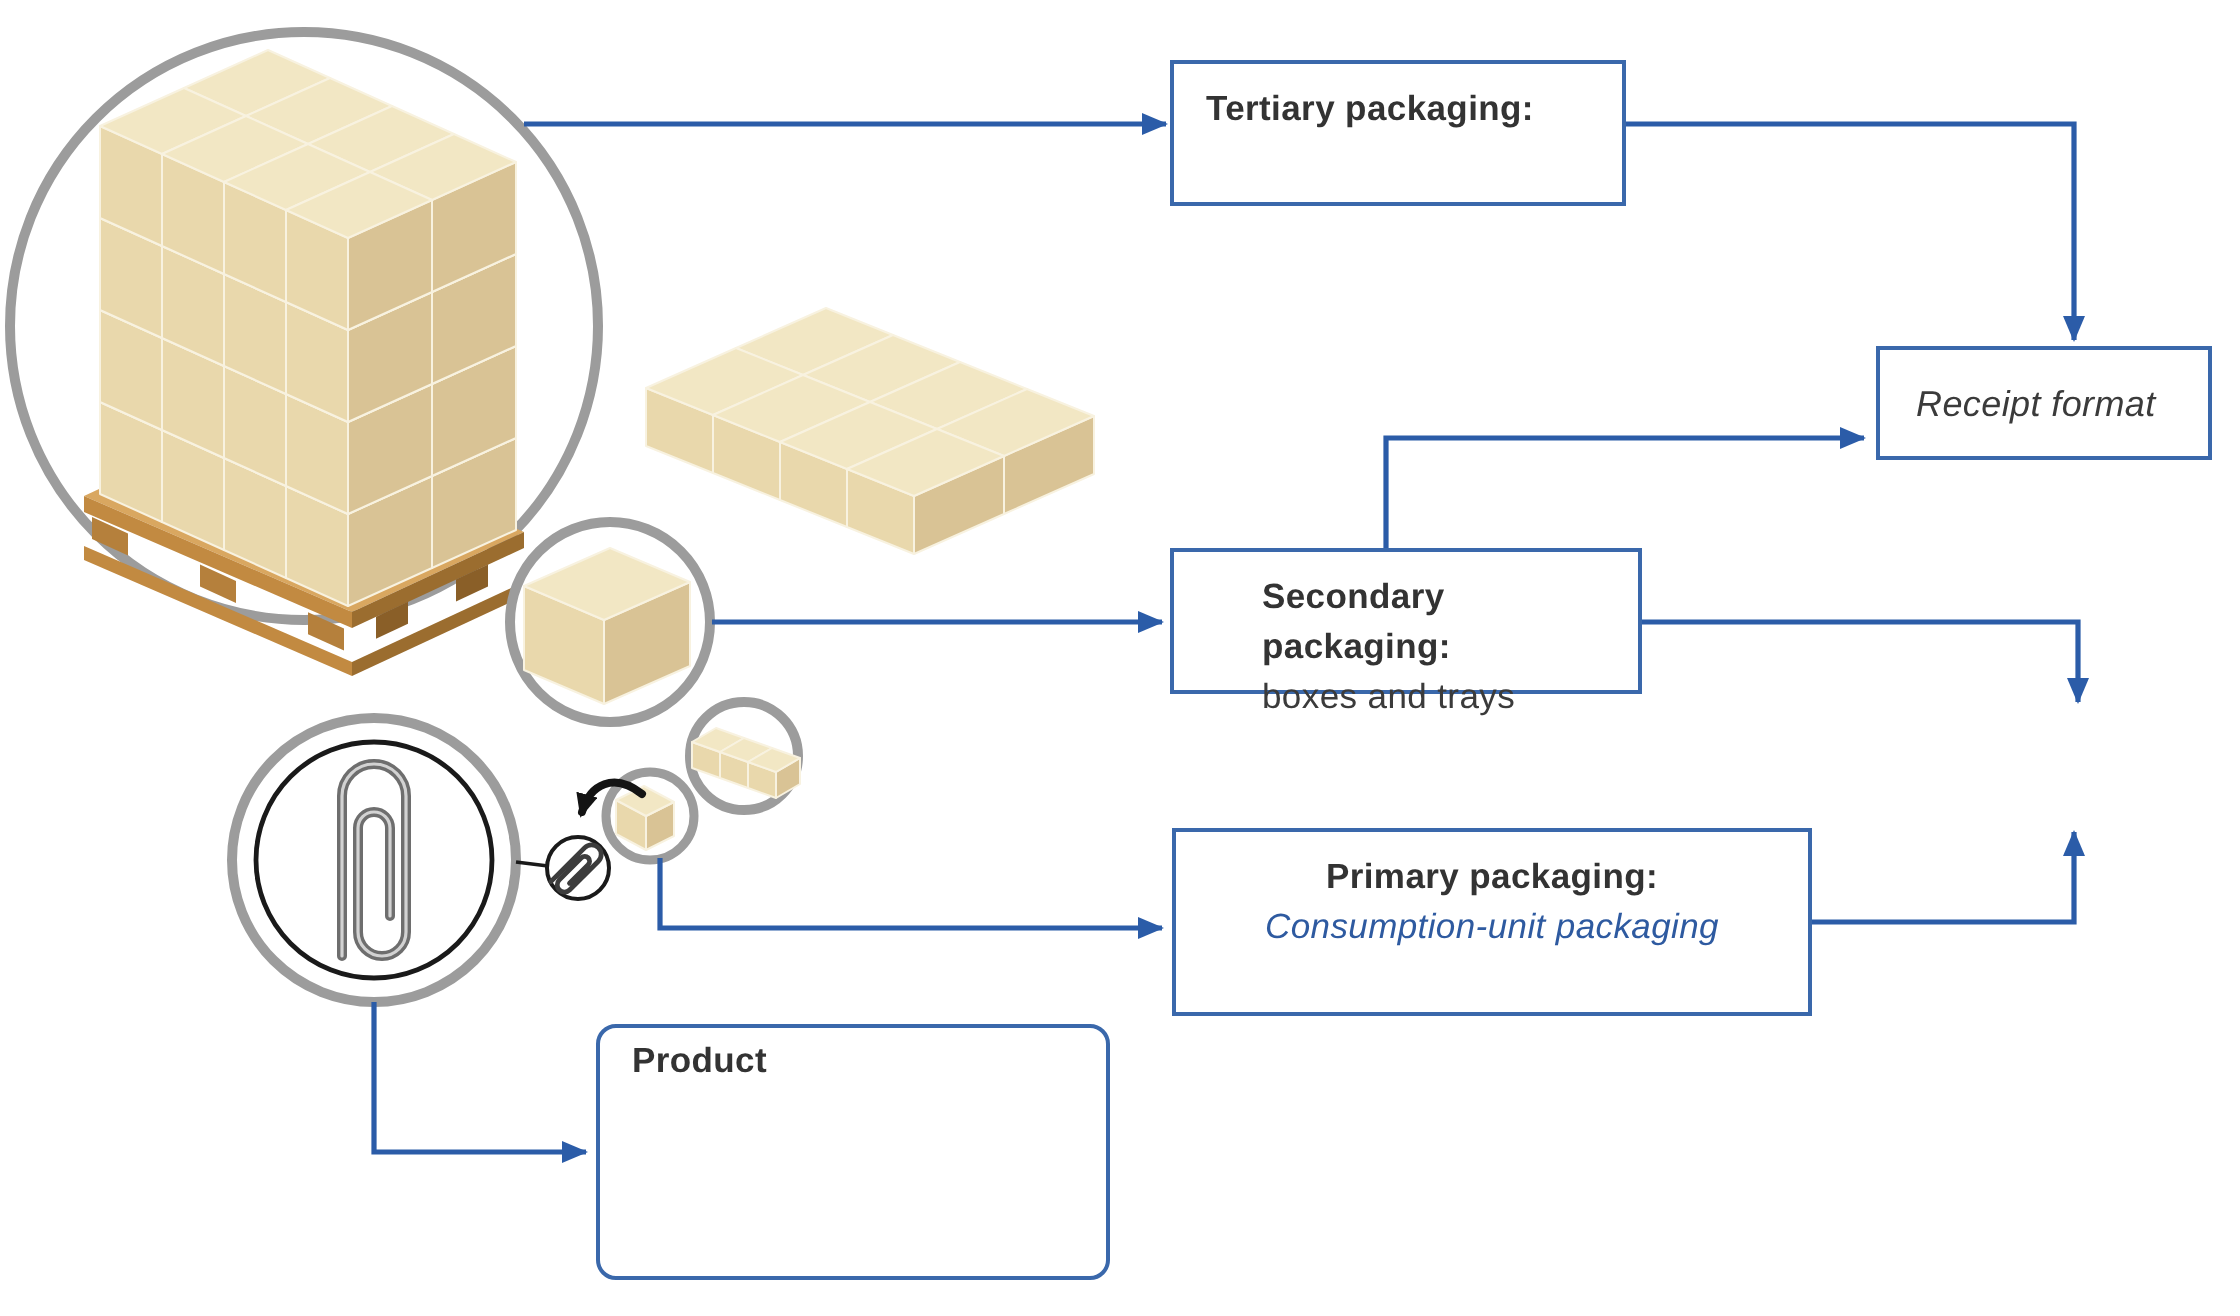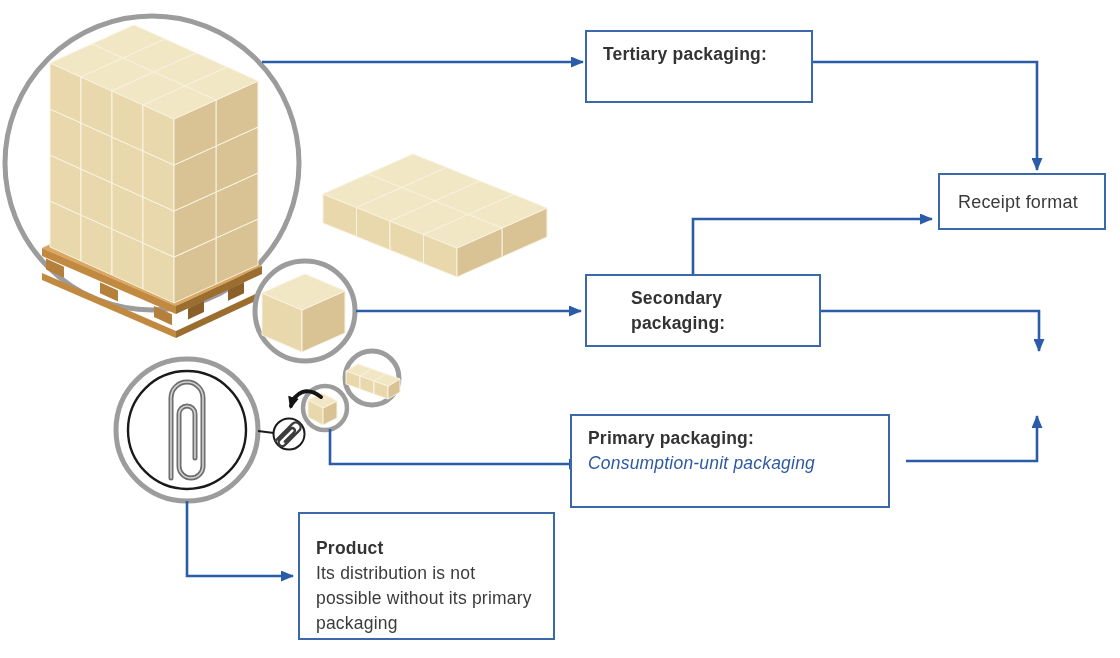--- a/index.html
+++ b/index.html
@@ -228,32 +228,32 @@
       <path d="M330 429 V464 H581" marker-end="url(#arrowBlue)"></path>
       <path d="M906 461 H1037 V416" marker-end="url(#arrowBlue)"></path>
       <path d="M187 501 V576 H293" marker-end="url(#arrowBlue)"></path>
     </g>
   </svg>
 
   <div class="dbox" style="left:585px;top:30px;width:228px;height:73px;">
     <span class="t">Tertiary packaging:</span>
   </div>
 
-  <div class="fmtbox" style="left:938px;top:173px;width:168px;height:57px;">
+  <div class="fmtbox" style="left:938px;top:173px;width:168px;height:57px;font-style:italic;">
     <span>Receipt format</span>
   </div>
 
   <div class="dbox" style="left:585px;top:274px;width:236px;height:73px;padding-left:44px;">
     <span class="t">Secondary packaging:</span>
-  </div>
-
-
-  <div class="dbox" style="left:570px;top:414px;width:320px;height:94px;">
+    <span class="d">boxes and trays</span>
+  </div>
+
+
+  <div class="dbox" style="left:586px;top:414px;width:320px;height:94px;text-align:center;">
     <span class="t">Primary packaging:</span>
     <span class="blue">Consumption-unit packaging</span>
   </div>
 
-  <div class="dbox" style="left:298px;top:512px;width:257px;height:128px;padding-top:22px;">
+  <div class="dbox" style="left:298px;top:512px;width:257px;height:128px;padding-top:4px;border-radius:10px;">
     <span class="t">Product</span>
-    <span class="d">Its distribution is not possible without its primary packaging</span>
   </div>
 
 </div>
 
 </body></html>

